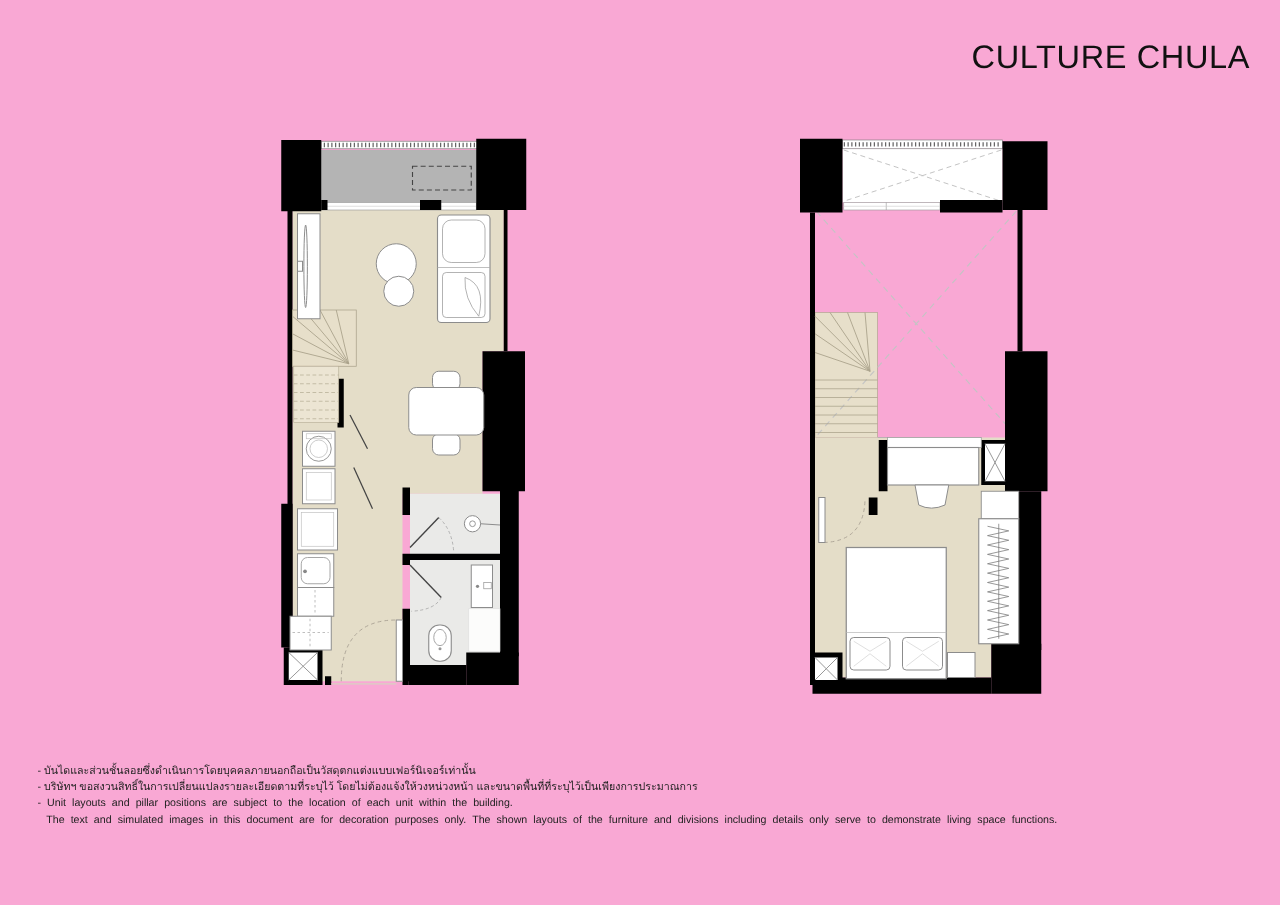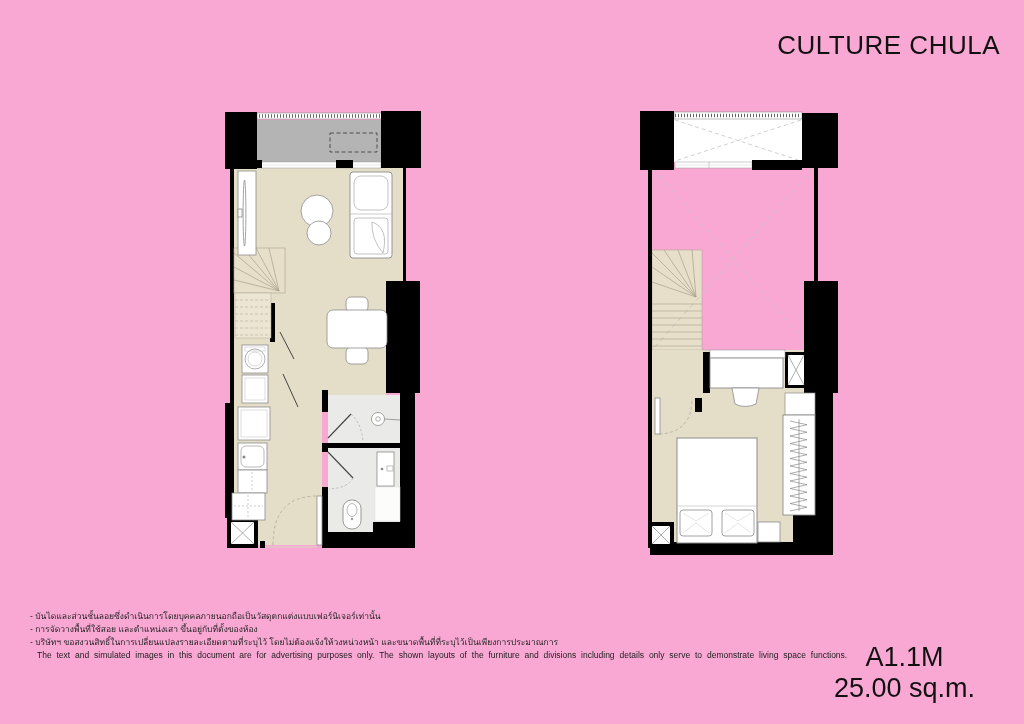--- a/index.html
+++ b/index.html
@@ -275,23 +275,19 @@
     <rect x="126" y="415" width="22" height="20" fill="#fff" stroke="#8c8c8c" stroke-width="0.8"></rect>
 
     <g>
       <path d="M27,327 Q59,326 60,293" fill="none" stroke="#b0a89a" stroke-width="0.8" stroke-dasharray="3,2.5"></path>
       <rect x="23" y="291" width="5" height="36" fill="#fff" stroke="#8c8c8c" stroke-width="0.8"></rect>
     </g>
   </svg>
 
   <div class="disclaimer">
     <div class="ln th">- บันไดและส่วนชั้นลอยซึ่งดำเนินการโดยบุคคลภายนอกถือเป็นวัสดุตกแต่งแบบเฟอร์นิเจอร์เท่านั้น</div>
-    <div class="ln th">- การจัดวางพื้นที่ใช้สอย และตำแหน่งเสา ขึ้นอยู่กับที่ตั้งของห้อง</div>
     <div class="ln th">- บริษัทฯ ขอสงวนสิทธิ์ในการเปลี่ยนแปลงรายละเอียดตามที่ระบุไว้ โดยไม่ต้องแจ้งให้วงหน่วงหน้า และขนาดพื้นที่ที่ระบุไว้เป็นเพียงการประมาณการ</div>
-    <div class="ln en cont">The text and simulated images in this document are for advertising purposes only. The shown layouts of the furniture and divisions including details only serve to demonstrate living space functions.</div>
+    <div class="ln en">- Unit layouts and pillar positions are subject to the location of each unit within the building.</div>
+    <div class="ln en cont">The text and simulated images in this document are for decoration purposes only. The shown layouts of the furniture and divisions including details only serve to demonstrate living space functions.</div>
   </div>
 
-  <div class="unit-info">
-    <div class="unit-code">A1.1M</div>
-    <div class="unit-area">25.00 sq.m.</div>
-  </div>
 
 </div>
 
 </body></html>

